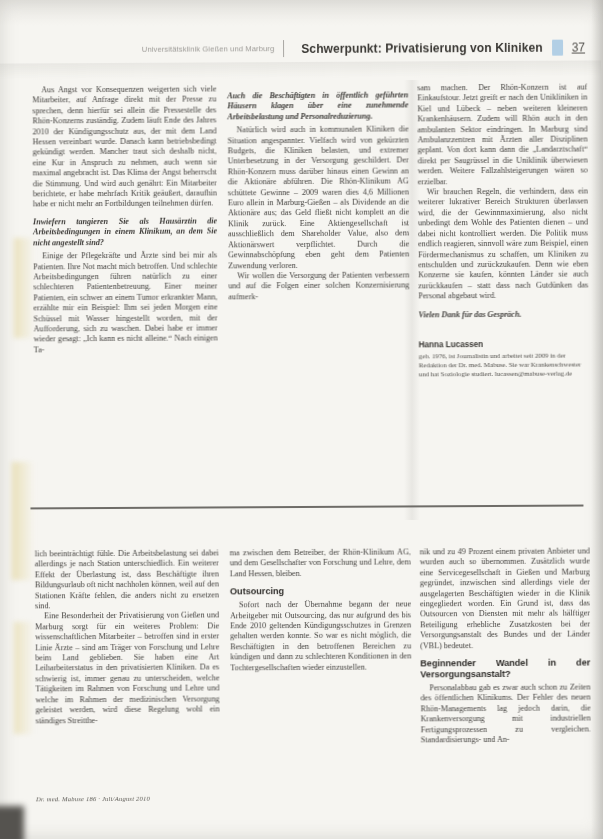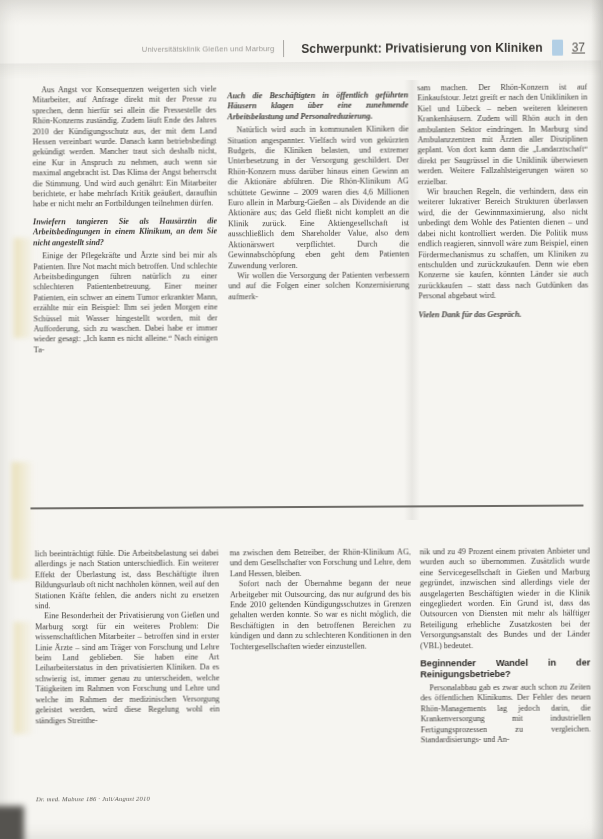--- a/index.html
+++ b/index.html
@@ -75,37 +75,42 @@
     <div class="col c2 top-col">
       <p class="q">Auch die Beschäftigten in öffentlich geführten Häusern klagen über eine zunehmende Arbeitsbelastung und Personalreduzierung.</p>
       <p class="b">Natürlich wird auch in kommunalen Kliniken die Situation angespannter. Vielfach wird von gekürzten Budgets, die Kliniken belasten, und extremer Unterbesetzung in der Versorgung geschildert. Der Rhön-Konzern muss darüber hinaus einen Gewinn an die Aktionäre abführen. Die Rhön-Klinikum AG schüttete Gewinne – 2009 waren dies 4,6 Millionen Euro allein in Marburg-Gießen – als Dividende an die Aktionäre aus; das Geld fließt nicht komplett an die Klinik zurück. Eine Aktiengesellschaft ist ausschließlich dem Shareholder Value, also dem Aktionärswert verpflichtet. Durch die Gewinnabschöpfung eben geht dem Patienten Zuwendung verloren.</p>
       <p class="b">Wir wollen die Versorgung der Patienten verbessern und auf die Folgen einer solchen Konzernisierung aufmerk-</p>
     </div>
 
     <div class="col c3 top-col">
       <p class="cont">sam machen. Der Rhön-Konzern ist auf Einkaufstour. Jetzt greift er nach den Unikliniken in Kiel und Lübeck – neben weiteren kleineren Krankenhäusern. Zudem will Rhön auch in den ambulanten Sektor eindringen. In Marburg sind Ambulanzzentren mit Ärzten aller Disziplinen geplant. Von dort kann dann die „Landarztschaft“ direkt per Saugrüssel in die Uniklinik überwiesen werden. Weitere Fallzahlsteigerungen wären so erzielbar.</p>
       <p class="b">Wir brauchen Regeln, die verhindern, dass ein weiterer lukrativer Bereich Strukturen überlassen wird, die der Gewinnmaximierung, also nicht unbedingt dem Wohle des Patienten dienen – und dabei nicht kontrolliert werden. Die Politik muss endlich reagieren, sinnvoll wäre zum Beispiel, einen Fördermechanismus zu schaffen, um Kliniken zu entschulden und zurückzukaufen. Denn wie eben Konzerne sie kaufen, könnten Länder sie auch zurückkaufen – statt dass nach Gutdünken das Personal abgebaut wird.</p>
       <p class="thanks">Vielen Dank für das Gespräch.</p>
+      <div class="bio">
+        <div class="bio-name">Hanna Lucassen</div>
+        <div class="bio-text">geb. 1976, ist Journalistin und arbeitet seit 2009 in der Redaktion der Dr. med. Mabuse. Sie war Krankenschwester und hat Soziologie studiert. lucassen@mabuse-verlag.de</div>
+      </div>
     </div>
 
     <div class="divider"></div>
 
     <div class="col c1 bot-col">
       <p class="cont">lich beeinträchtigt fühle. Die Arbeitsbelastung sei dabei allerdings je nach Station unterschiedlich. Ein weiterer Effekt der Überlastung ist, dass Beschäftigte ihren Bildungsurlaub oft nicht nachholen können, weil auf den Stationen Kräfte fehlen, die anders nicht zu ersetzen sind.</p>
       <p class="b">Eine Besonderheit der Privatisierung von Gießen und Marburg sorgt für ein weiteres Problem: Die wissenschaftlichen Mitarbeiter – betroffen sind in erster Linie Ärzte – sind am Träger von Forschung und Lehre beim Land geblieben. Sie haben eine Art Leiharbeiterstatus in den privatisierten Kliniken. Da es schwierig ist, immer genau zu unterscheiden, welche Tätigkeiten im Rahmen von Forschung und Lehre und welche im Rahmen der medizinischen Versorgung geleistet werden, wird diese Regelung wohl ein ständiges Streitthe-</p>
     </div>
 
     <div class="col c2 bot-col">
       <p class="cont">ma zwischen dem Betreiber, der Rhön-Klinikum AG, und dem Gesellschafter von Forschung und Lehre, dem Land Hessen, bleiben.</p>
+      <h3 class="sub">Outsourcing</h3>
       <p class="b">Sofort nach der Übernahme begann der neue Arbeitgeber mit Outsourcing, das nur aufgrund des bis Ende 2010 geltenden Kündigungsschutzes in Grenzen gehalten werden konnte. So war es nicht möglich, die Beschäftigten in den betroffenen Bereichen zu kündigen und dann zu schlechteren Konditionen in den Tochtergesellschaften wieder einzustellen.</p>
     </div>
 
     <div class="col c3 bot-col">
       <p class="cont">nik und zu 49 Prozent einem privaten Anbieter und wurden auch so übernommen. Zusätzlich wurde eine Servicegesellschaft in Gießen und Marburg gegründet, inzwischen sind allerdings viele der ausgelagerten Beschäftigten wieder in die Klinik eingegliedert worden. Ein Grund ist, dass das Outsourcen von Diensten mit mehr als hälftiger Beteiligung erhebliche Zusatzkosten bei der Versorgungsanstalt des Bundes und der Länder (VBL) bedeutet.</p>
-      <h3 class="sub">Beginnender Wandel in der Reinigungsbetriebe?</h3>
+      <h3 class="sub">Beginnender Wandel in der Versorgungsanstalt?</h3>
       <p class="b">Personalabbau gab es zwar auch schon zu Zeiten des öffentlichen Klinikums. Der Fehler des neuen Rhön-Managements lag jedoch darin, die Krankenversorgung mit industriellen Fertigungsprozessen zu vergleichen. Standardisierungs- und An-</p>
     </div>
 
     <div class="footer">Dr. med. Mabuse 186 · Juli/August 2010</div>
   </div>
 
   <div class="artifact a-corner"></div>
   <div class="artifact a-right"></div>
 </div>
 

